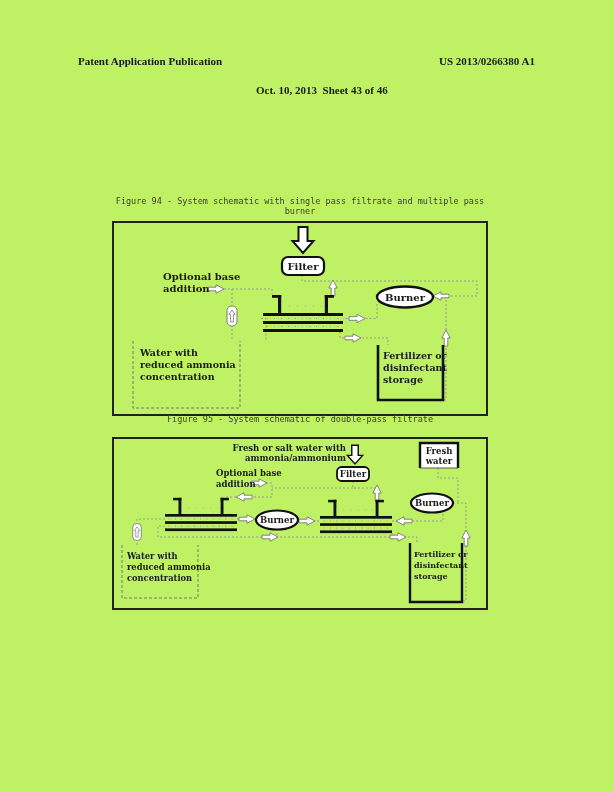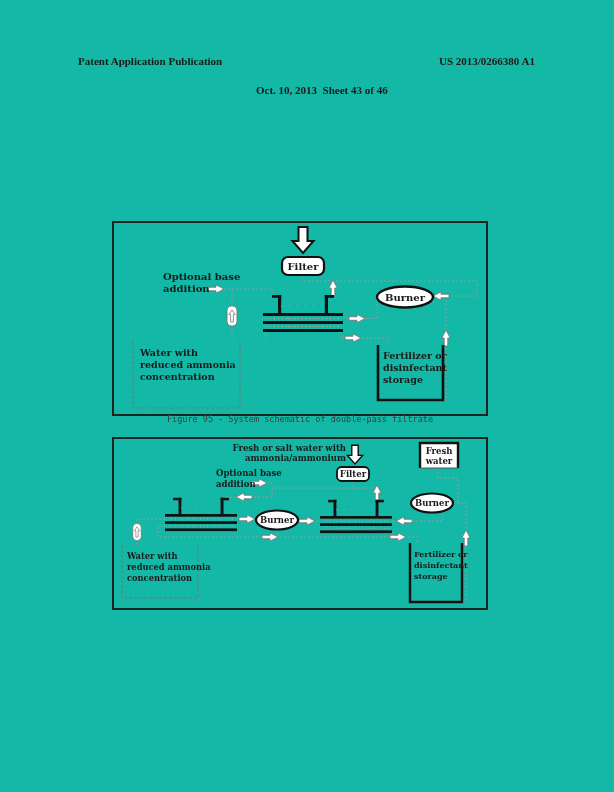--- a/index.html
+++ b/index.html
@@ -1,17 +1,17 @@
 <!DOCTYPE html>
 <html><head>
 <meta charset="utf-8">
 <style>
   html,body{margin:0;padding:0;background:#e8e8e8;}
   #page{
-    position:relative;width:614px;height:792px;background:#14b8a6;
+    position:relative;width:614px;height:792px;background:#bef264;
     font-family:"Liberation Serif",serif;overflow:hidden;margin:0 auto;
   }
   .hdr{position:absolute;top:55px;font-size:11px;font-weight:bold;color:#1a1a1a;white-space:pre;}
   .hdr-left{left:78px;}
   .hdr-center{left:256px;margin-top:29px;}
   .hdr-right{left:439px;}
   .caption{
     position:absolute;left:110px;width:380px;text-align:center;
     font-family:"DejaVu Sans Mono",monospace;font-size:8.5px;line-height:10px;color:#3c3c3c;
   }
@@ -25,20 +25,24 @@
 </style>
 </head>
 <body>
 
 <div id="page">
 
   <div class="hdr hdr-left">Patent Application Publication</div>
   <div class="hdr hdr-center">Oct. 10, 2013  Sheet 43 of 46</div>
   <div class="hdr hdr-right">US 2013/0266380 A1</div>
 
+  <div class="caption cap94">
+    <div>Figure 94 - System schematic with single pass filtrate and multiple pass</div>
+    <div>burner</div>
+  </div>
 
   <svg width="0" height="0" aria-hidden="true">
     <defs>
       <g id="valve">
         <polygon points="-8,-1.8 0,-1.8 0,-4.2 8,0 0,4.2 0,1.8 -8,1.8" fill="#fff" stroke="#777" stroke-width="0.9"></polygon>
       </g>
       <g id="pump">
         <rect x="-5" y="-10" width="10" height="20" rx="4.5" fill="#fff" stroke="#777" stroke-width="1"></rect>
         <polygon points="0,-6 3.2,-1.5 1.4,-1.5 1.4,6 -1.4,6 -1.4,-1.5 -3.2,-1.5" fill="#fff" stroke="#777" stroke-width="0.8"></polygon>
       </g>

